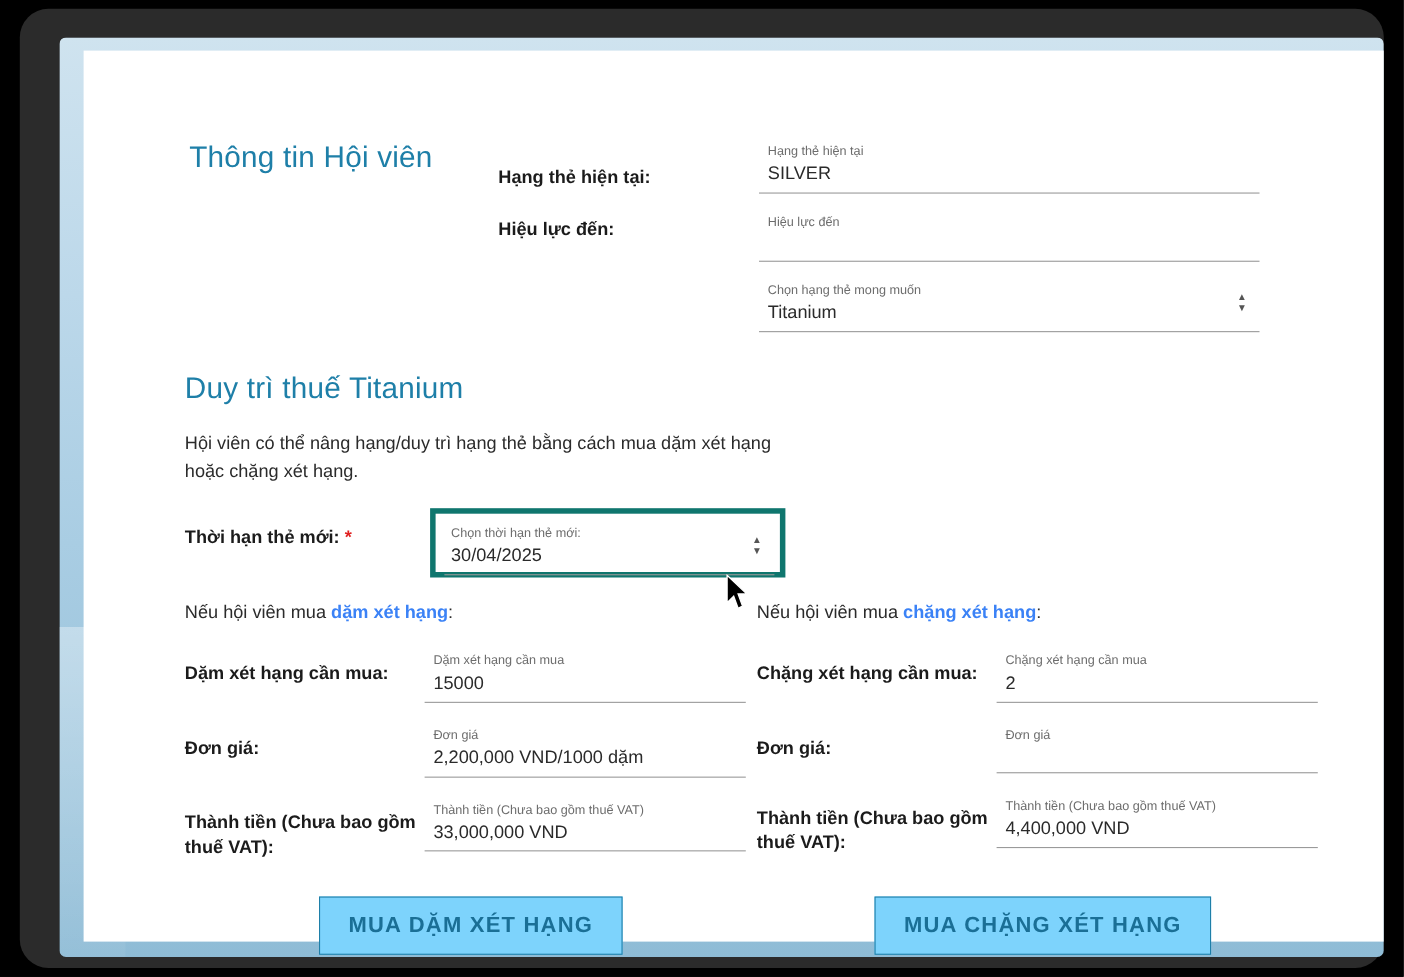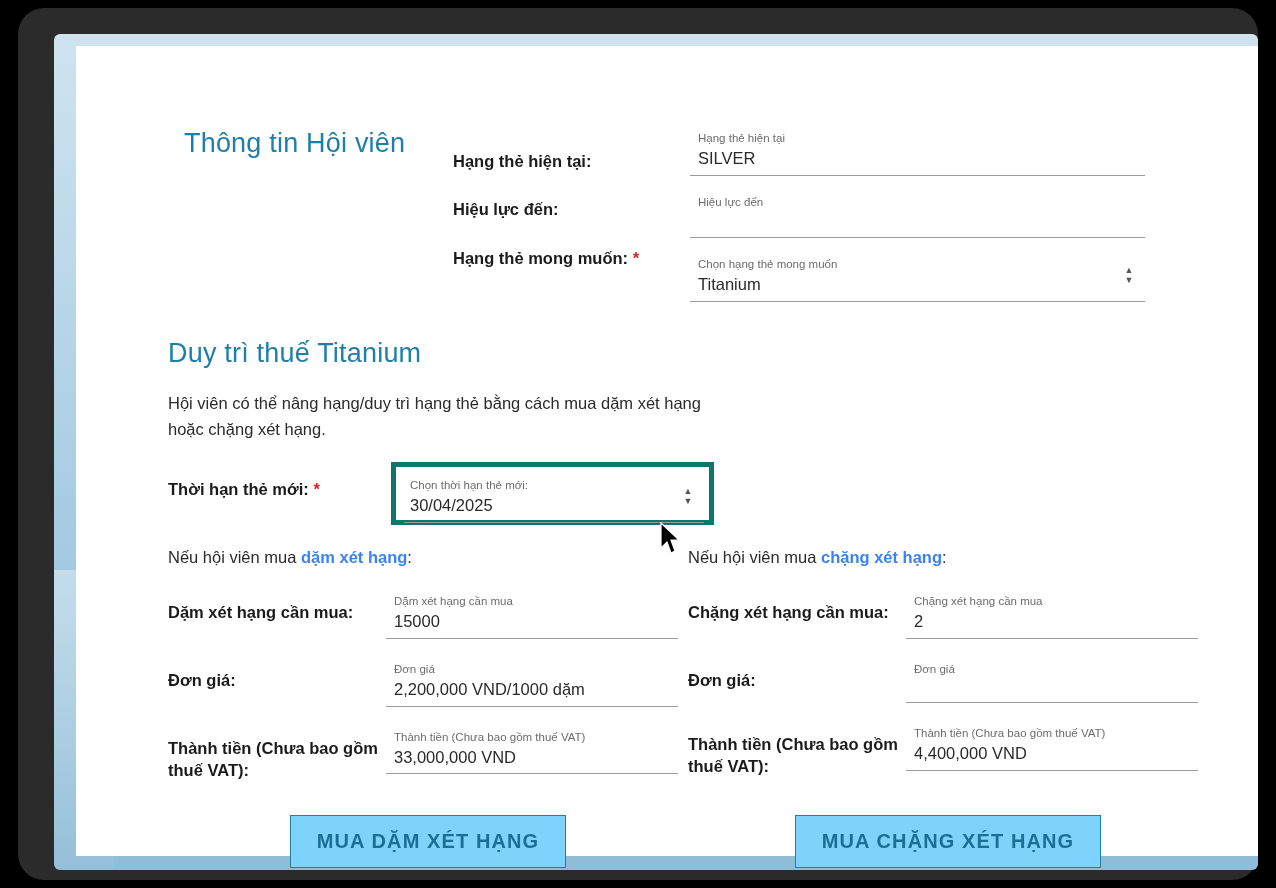--- a/index.html
+++ b/index.html
@@ -102,21 +102,21 @@
     color: #555;
     font-size: 9px;
     line-height: 10px;
     text-align: center;
     user-select: none;
   }
   .spinner span { display: block; }
 
   
   .top-block { position: relative; height: 200px; }
-  .top-block .section-title { position: absolute; left: 16px; top: 22px; }
+  .top-block .section-title { position: absolute; left: 4px; top: 22px; }
   .top-labels { position: absolute; left: 285px; top: 44px; width: 215px; }
   .top-labels .lbl { margin-bottom: 26px; text-align: left; }
   .top-fields { position: absolute; left: 522px; top: 20px; width: 455px; }
   .top-fields .field { width: 455px; margin-bottom: 14px; }
 
   
   .mid-block { position: relative; margin-top: 32px; }
   .desc {
     margin-top: 22px;
     font-size: 16.5px;
@@ -190,24 +190,20 @@
 
       <div class="page">
         <div class="content">
 
           <div class="top-block">
             <h2 class="section-title">Thông tin Hội viên</h2>
 
             <div class="top-labels">
               <div class="lbl">Hạng thẻ hiện tại:</div>
               <div class="lbl">Hiệu lực đến:</div>
-              <div class="lbl">
-                <span>Hạng thẻ mong muốn:</span>
-                <span class="req">*</span>
-              </div>
             </div>
 
             <div class="top-fields">
               <div class="field">
                 <span class="flabel">Hạng thẻ hiện tại</span>
                 <span class="fval">SILVER</span>
               </div>
 
               <div class="field">
                 <span class="flabel">Hiệu lực đến</span>

